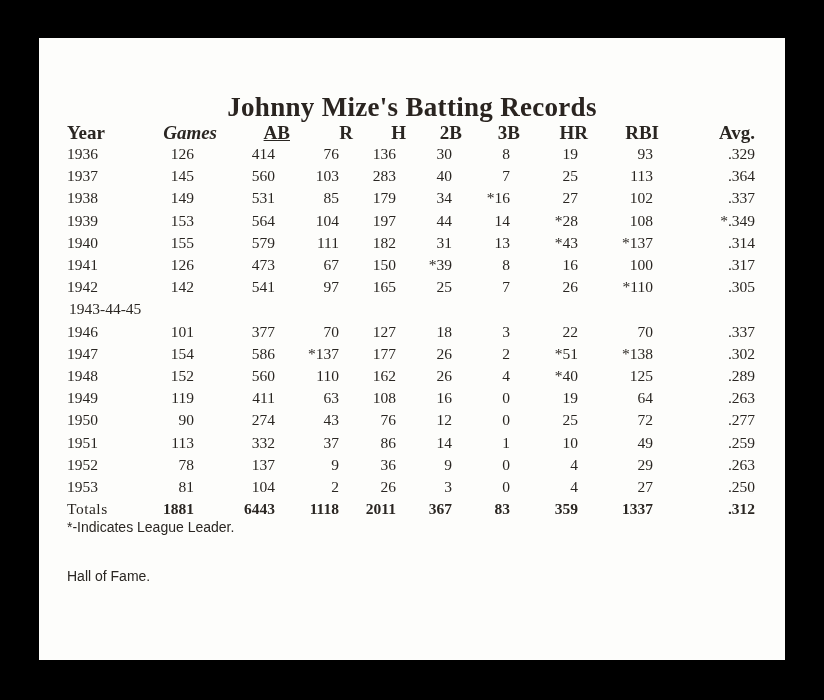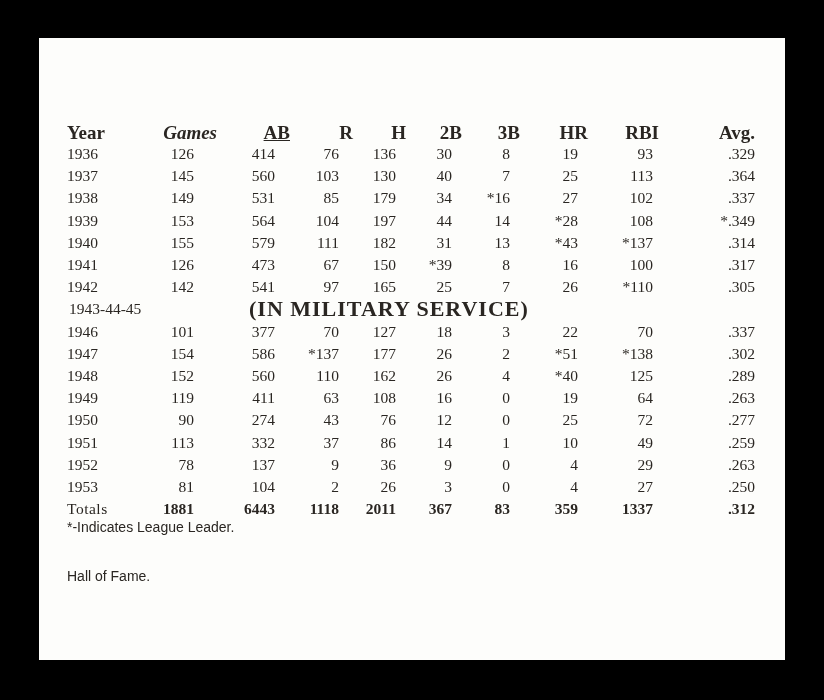--- a/index.html
+++ b/index.html
@@ -31,20 +31,21 @@
   .mil-text { left:210px; font-size:22px; font-weight:bold; top:-4px; letter-spacing:1px; }
   .totals { font-weight:bold; }
   .totals .c0 { font-weight:normal; letter-spacing:0.5px; }
   .note { position:absolute; left:28px; font-family:"Liberation Sans","DejaVu Sans",sans-serif; font-size:14px; color:#2a2622; }
   .note2 { width:690px; text-align:justify; text-align-last:justify; letter-spacing:0.2px; word-spacing:3px; }
 </style>
 </head>
 <body>
 
 <div class="card">
+  <div class="title">Johnny Mize's Batting Records</div>
   <div id="table">
       <div class="row hdr" style="top: 84px;">
         <span class="c0" style="left: 28px;">Year</span>
         <span class="c1 num" style="right: 568px; font-style: italic;">Games</span>
         <span class="c2 num" style="right: 495px; text-decoration: underline;">AB</span>
         <span class="c3 num" style="right: 432px;">R</span>
         <span class="c4 num" style="right: 379px;">H</span>
         <span class="c5 num" style="right: 323px;">2B</span>
         <span class="c6 num" style="right: 265px;">3B</span>
         <span class="c7 num" style="right: 197px;">HR</span>
@@ -61,21 +62,21 @@
         <span class="c6 num">8</span>
         <span class="c7 num">19</span>
         <span class="c8 num">93</span>
         <span class="c9 num">.329</span>
       </div>
       <div class="row" style="top: 129px;">
         <span class="c0">1937</span>
         <span class="c1 num">145</span>
         <span class="c2 num">560</span>
         <span class="c3 num">103</span>
-        <span class="c4 num">130</span>
+        <span class="c4 num">283</span>
         <span class="c5 num">40</span>
         <span class="c6 num">7</span>
         <span class="c7 num">25</span>
         <span class="c8 num">113</span>
         <span class="c9 num">.364</span>
       </div>
       <div class="row" style="top: 151px;">
         <span class="c0">1938</span>
         <span class="c1 num">149</span>
         <span class="c2 num">531</span>
@@ -130,21 +131,20 @@
         <span class="c3 num">97</span>
         <span class="c4 num">165</span>
         <span class="c5 num">25</span>
         <span class="c6 num">7</span>
         <span class="c7 num">26</span>
         <span class="c8 num">*110</span>
         <span class="c9 num">.305</span>
       </div>
       <div class="row" style="top: 262px;">
         <span class="mil-year">1943-44-45</span>
-        <span class="mil-text">(IN MILITARY SERVICE)</span>
       </div>
       <div class="row" style="top: 285px;">
         <span class="c0">1946</span>
         <span class="c1 num">101</span>
         <span class="c2 num">377</span>
         <span class="c3 num">70</span>
         <span class="c4 num">127</span>
         <span class="c5 num">18</span>
         <span class="c6 num">3</span>
         <span class="c7 num">22</span>

